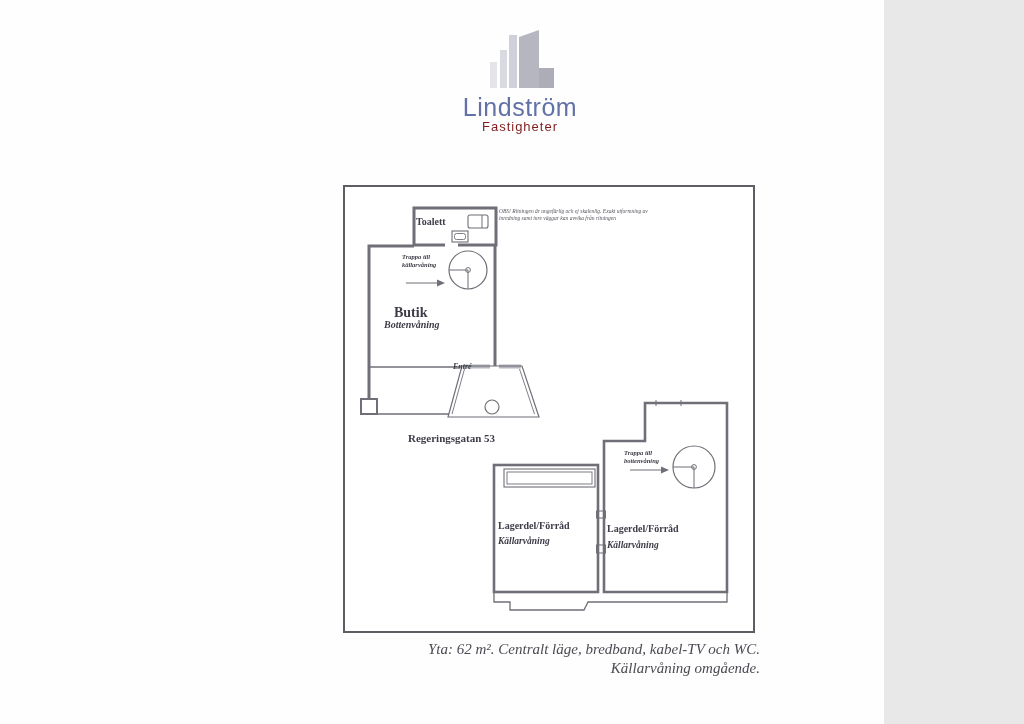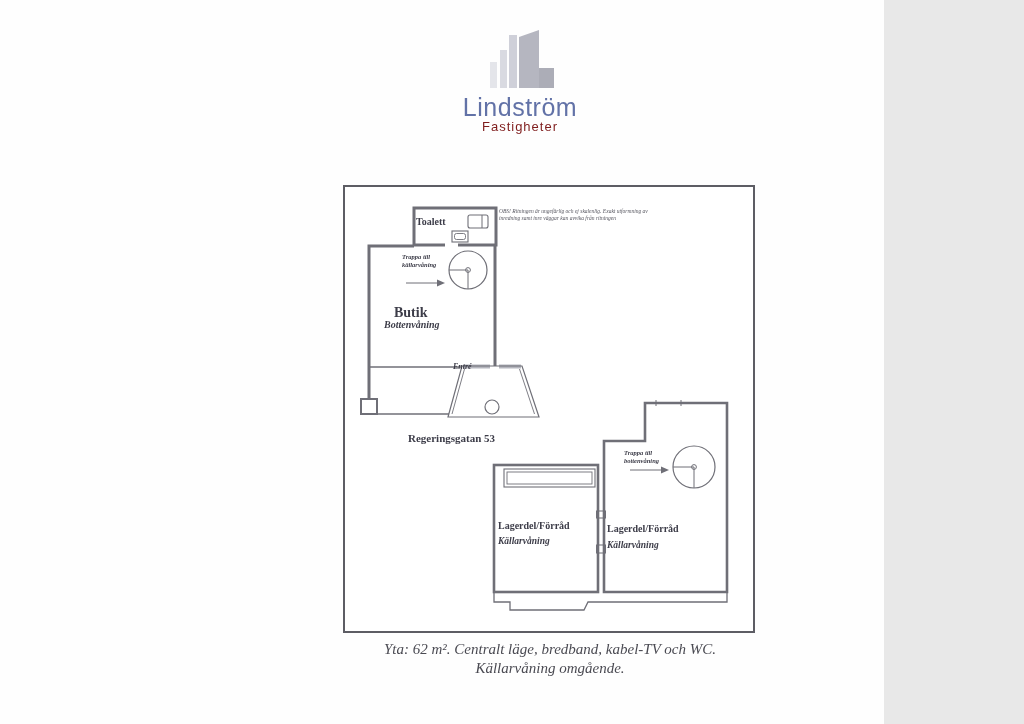--- a/index.html
+++ b/index.html
@@ -26,21 +26,21 @@
   #lbl-bottenv{left:384px;top:319px;width:80px;font-size:10px;}
   #lbl-entre{left:453px;top:345px;width:40px;font-size:8px;margin-top:17px;}
   #lbl-street{left:408px;top:432px;width:124px;font-size:11px;}
   #lbl-stairs-bs{left:624px;top:449px;width:48px;font-size:6.5px;line-height:8px;font-style:italic;font-weight:bold;}
   #lbl-left-room{left:498px;top:520px;width:102px;font-size:10px;}
   #lbl-left-level{left:498px;top:536px;width:102px;font-size:9.5px;}
   #lbl-right-room{left:607px;top:523px;width:102px;font-size:10px;}
   #lbl-right-level{left:607px;top:540px;width:102px;font-size:9.5px;}
   
   #footer-text{left:340px;top:640px;width:420px;font-size:15px;font-style:italic;
-     color:#4a4a52;line-height:19px;text-align:center;}
+     color:#4a4a52;line-height:19px;text-align:right;}
   svg{position:absolute;left:0;top:0;}
   .ln{stroke:#6f6f77;fill:none;}
 </style>
 </head>
 <body>
 
 <div id="page">
 
   <svg class="abs" width="90" height="66" style="left:480px;top:26px;" viewBox="0 0 90 66">
     <rect x="10" y="36" width="7" height="26" fill="#e4e5ea"></rect>

